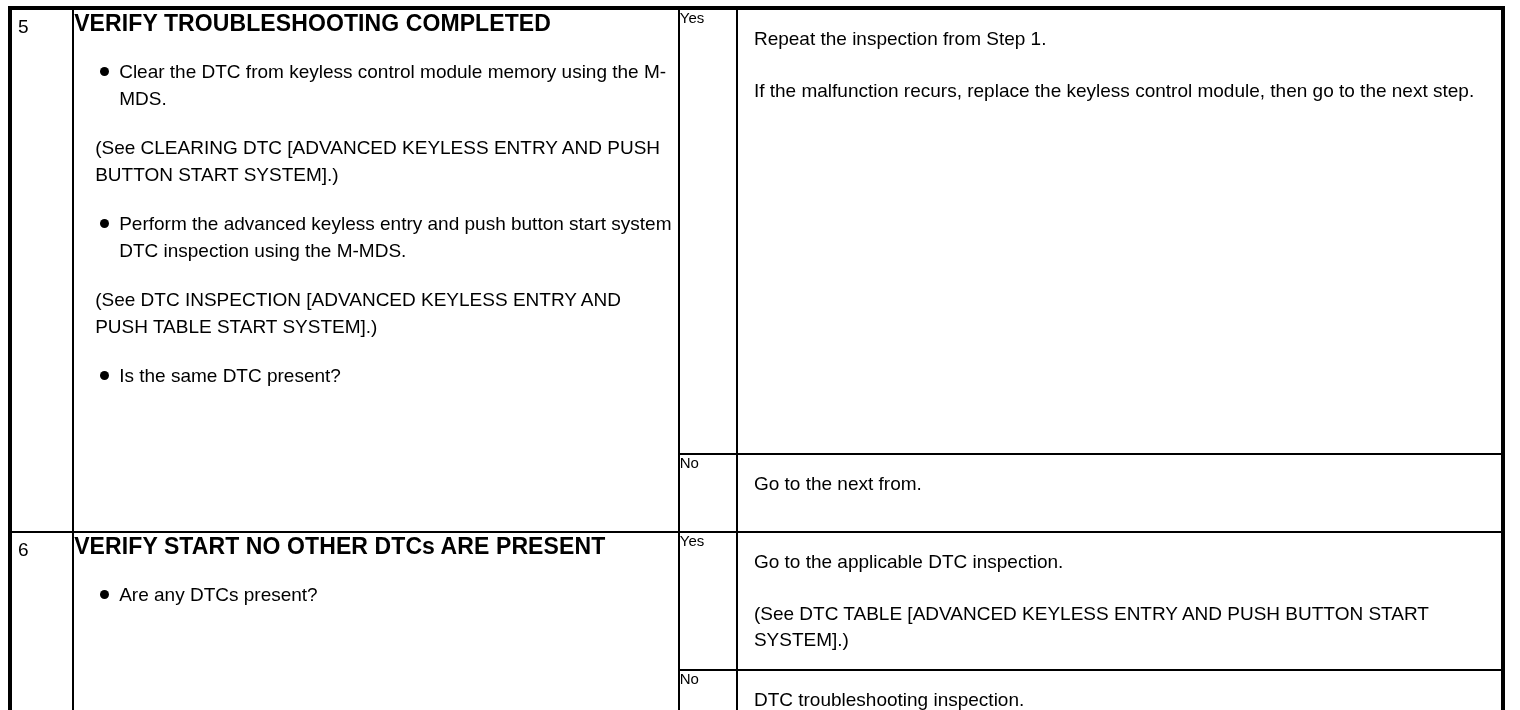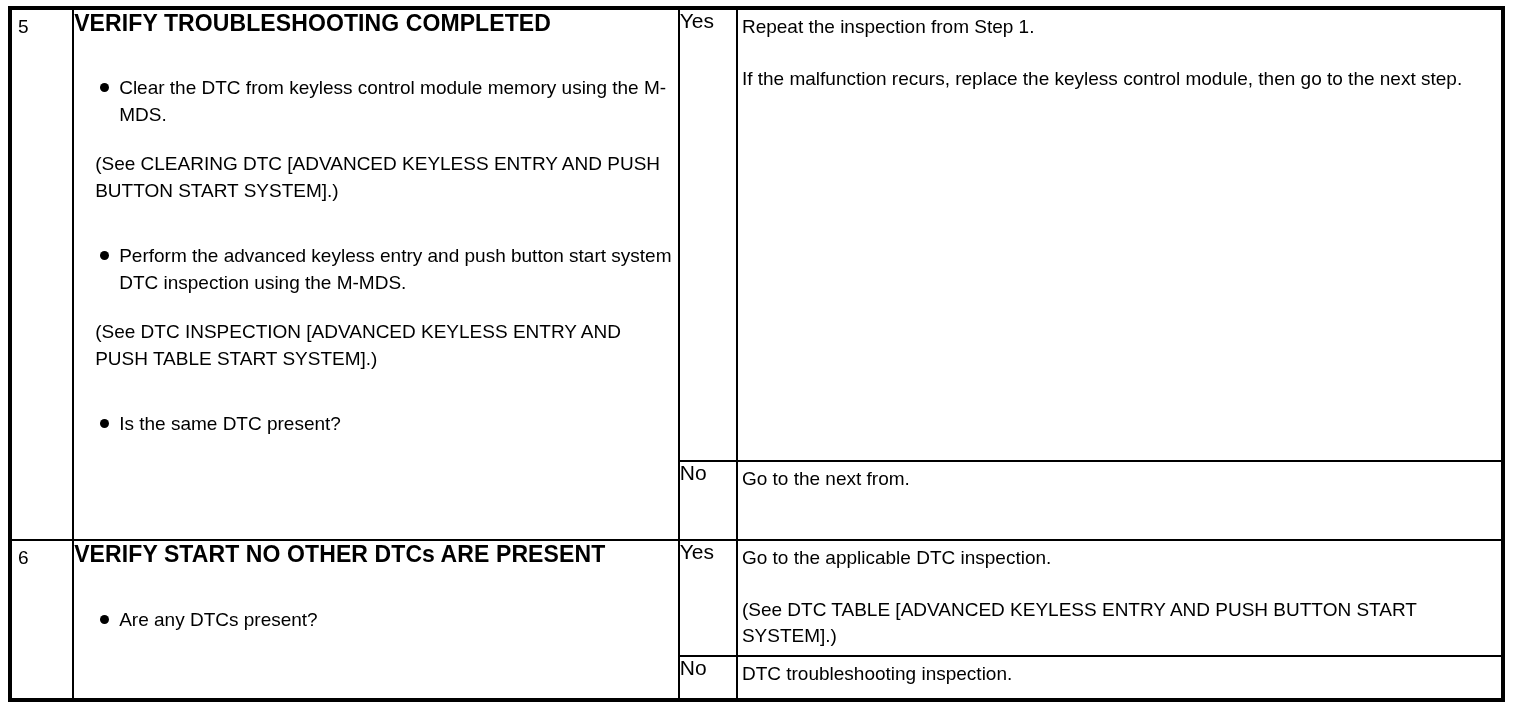--- a/index.html
+++ b/index.html
@@ -73,52 +73,52 @@
     list-style: none;
     margin: 0;
     padding: 0;
   }
 
   .bullet-item {
     position: relative;
     padding-left: 45px;
     font-size: 19px;
     line-height: 27px;
-    margin-top: 38px;
+    margin-top: 22px;
   }
   .bullet-item .dot {
     position: absolute;
     left: 26px;
     top: 9px;
     width: 9px;
     height: 9px;
     background: #000000;
     border-radius: 50%;
   }
 
   .sub-note {
     padding-left: 21px;
     font-size: 19px;
     line-height: 27px;
     margin-top: 22px;
   }
 
   .yn-cell {
-    font-size: 21px;
+    font-size: 15px;
     line-height: 1.0;
     padding: 8px 0 0 7px;
     white-space: nowrap;
   }
 
   .result-cell {
     padding: 7px 8px 8px 8px;
     font-size: 19px;
     line-height: 26px;
   }
-  .result-para { margin: 4px; }
+  .result-para { margin: 16px; }
   .result-para + .result-para { margin-top: 26px; }
 </style>
 </head>
 <body>
 
 <div class="sheet">
 
   <table class="ts-table">
     <colgroup>
       <col class="c-step">

